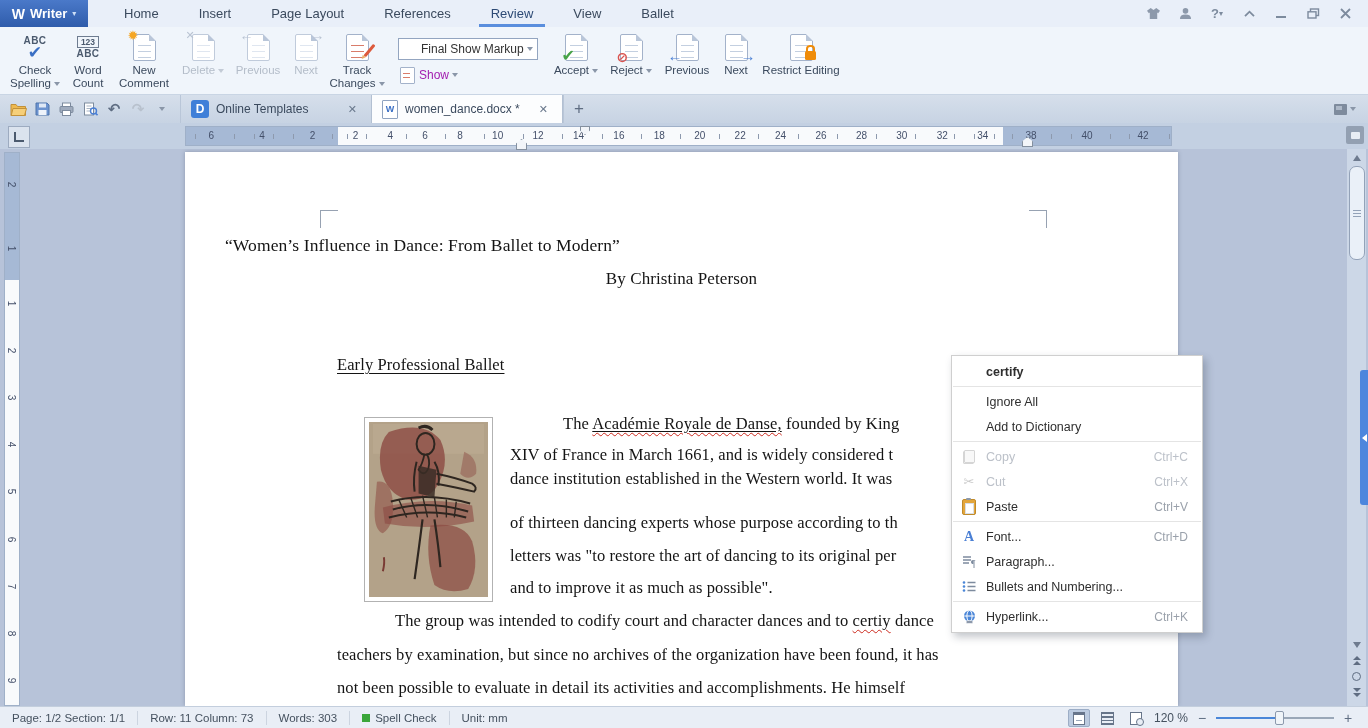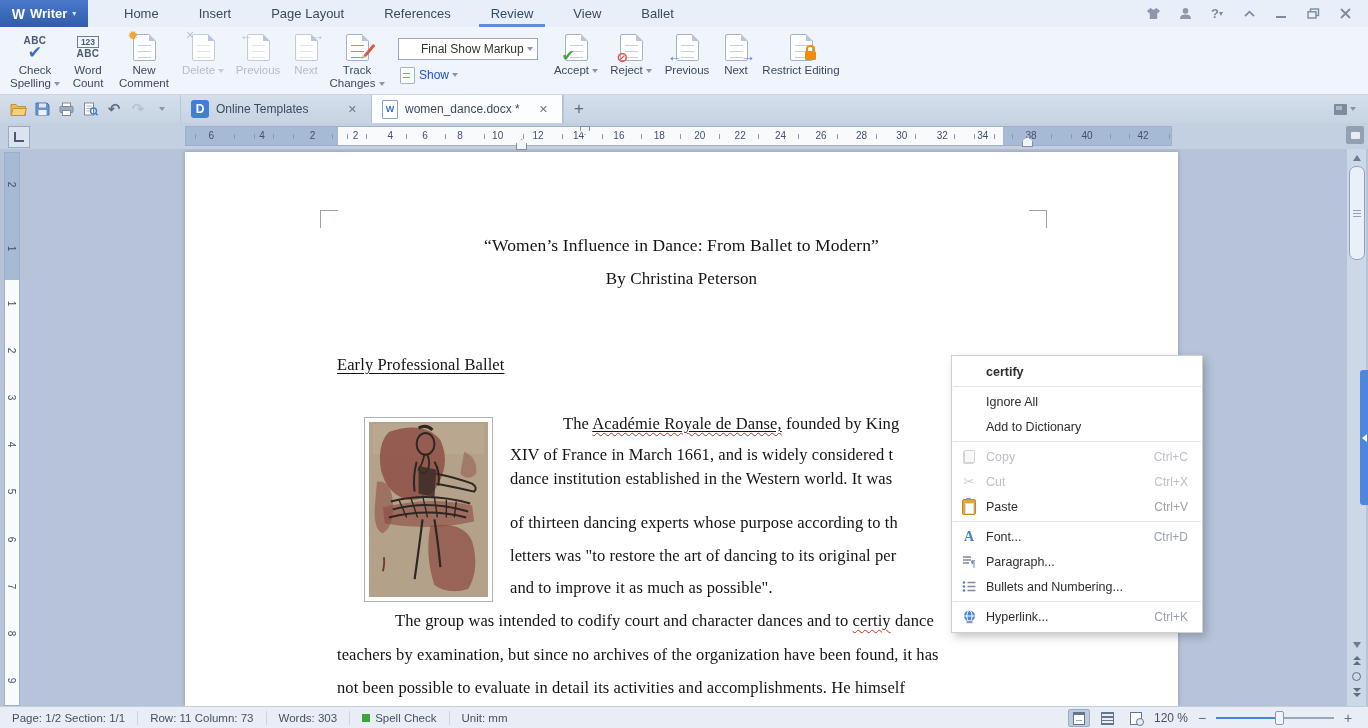--- a/index.html
+++ b/index.html
@@ -41,21 +41,21 @@
   .redpen{position:absolute;right:-3px;bottom:2px;width:3px;height:15px;background:linear-gradient(#e2574c,#b33а2f);background:#dd5a3c;transform:rotate(40deg);border-radius:1px;}
   .redpen::after{content:'';position:absolute;bottom:-4px;left:-1px;border-left:2.5px solid transparent;border-right:2.5px solid transparent;border-top:4px solid #e9b06a;}
   .minidoc{display:inline-block;width:13px;height:15px;background:#fff;border:1px solid #a3b2ca;border-radius:1px;vertical-align:middle;margin-right:4px;
       background-image:repeating-linear-gradient(#fff 0 3px,#d97c6a 3px 4px);background-size:7px 11px;background-position:2px 2px;background-repeat:no-repeat;}
   .lockic{position:absolute;right:-4px;bottom:0;width:11px;height:9px;background:#ef8c0a;border-radius:1.5px;}
   .lockic::before{content:'';position:absolute;top:-6px;left:1.5px;width:5px;height:6px;border:2px solid #ef8c0a;border-bottom:none;border-radius:4px 4px 0 0;}
   .markup-wrap{display:flex;flex-direction:column;justify-content:center;gap:7px;margin:0 10px 0 10px;width:140px;}
   .combo{height:20px;background:#fff;border:1px solid #93a5c0;display:flex;align-items:center;font-size:12px;color:#333;}
   .combo-txt{flex:1;padding-left:22px;white-space:nowrap;}
   .combo-caret{width:16px;display:flex;align-items:center;justify-content:center;}
-  .show-btn{display:flex;align-items:center;font-size:12px;color:#1d4ed8;padding-left:2px;}
+  .show-btn{display:flex;align-items:center;font-size:12px;color:#a21caf;padding-left:2px;}
   
   .tabbar{position:absolute;left:0;top:95px;width:100%;height:28px;background:linear-gradient(#d6dfeb,#c7d3e3);display:flex;align-items:stretch;}
   .qat{display:flex;align-items:center;gap:4px;padding:0 8px;}
   .qat-ic{width:20px;height:20px;display:flex;align-items:center;justify-content:center;}
   .doctab{display:flex;align-items:center;gap:7px;padding:0 10px;min-width:170px;font-size:12px;color:#3b4a5e;border-left:1px solid #b9c6d8;position:relative;}
   .doctab.active{background:#fcfdfe;border-left:1px solid #b3c0d2;border-right:1px solid #b3c0d2;}
   .tab-close{margin-left:auto;color:#69788c;font-size:11px;padding:2px 4px;}
   .docer-ic{width:18px;height:18px;border-radius:3px;background:#3f7fd8;color:#fff;font-weight:bold;font-size:12px;display:flex;align-items:center;justify-content:center;}
   .word-ic{width:14px;height:17px;background:#fff;border:1px solid #8fa3c0;border-radius:1px;color:#3a6fc4;font-weight:bold;font-size:9px;display:flex;align-items:center;justify-content:center;}
   .newtab{width:30px;display:flex;align-items:center;justify-content:center;color:#5f6d82;font-size:17px;border-left:1px solid #b9c6d8;}
@@ -89,21 +89,21 @@
   .vr-seg span{transform:rotate(90deg);}
   .vr-dark{background:#a6b9d5;height:127px;}
   .vr-light{height:424px;}
   .page{position:absolute;left:185px;top:3px;width:993px;height:554px;background:#fff;box-shadow:0 0 4px rgba(60,70,90,.35);}
   
   .crop{position:absolute;width:17px;height:17px;z-index:1;}
   .crop.cl{left:320px;top:61px;border-left:1px solid #97a2b2;border-top:1px solid #97a2b2;}
   .crop.cr{left:1029px;top:61px;border-right:1px solid #97a2b2;border-top:1px solid #97a2b2;}
   
   .dline{position:absolute;font-family:"Liberation Serif","DejaVu Serif",serif;font-size:16.5px;color:#141414;white-space:nowrap;letter-spacing:.1px;}
-  .doc-title{left:185px;width:993px;text-align:center;top:86px;font-size:17.5px;}
+  .doc-title{left:185px;width:993px;text-align:left;top:86px;font-size:17.5px;padding-left:40px;}
   .doc-byline{left:185px;width:993px;text-align:center;top:120px;font-size:17px;}
   .doc-heading{left:337px;top:206px;text-decoration:underline;text-underline-offset:3px;}
   .u-term{text-decoration:underline;text-underline-offset:2px;}
   .squig{text-decoration-line:underline;text-decoration-style:wavy;text-decoration-color:#cc2a1e;text-decoration-thickness:1px;text-underline-offset:3px;}
   .doc-img{position:absolute;left:364px;top:268px;width:129px;height:185px;background:#fff;border:1px solid #b2b2b2;padding:4px;box-sizing:border-box;}
   .doc-img svg{display:block;width:100%;height:100%;}
   
   .ctxmenu{position:absolute;left:951px;top:206px;width:250px;background:#fff;border:1px solid #cfcfcf;box-shadow:3px 4px 8px rgba(40,50,70,.28);z-index:50;padding:3px 0;}
   .cm-item{height:25px;display:flex;align-items:center;font-size:12.5px;color:#2e2e2e;}
   .cm-ic{width:34px;display:flex;align-items:center;justify-content:center;flex:0 0 34px;}

